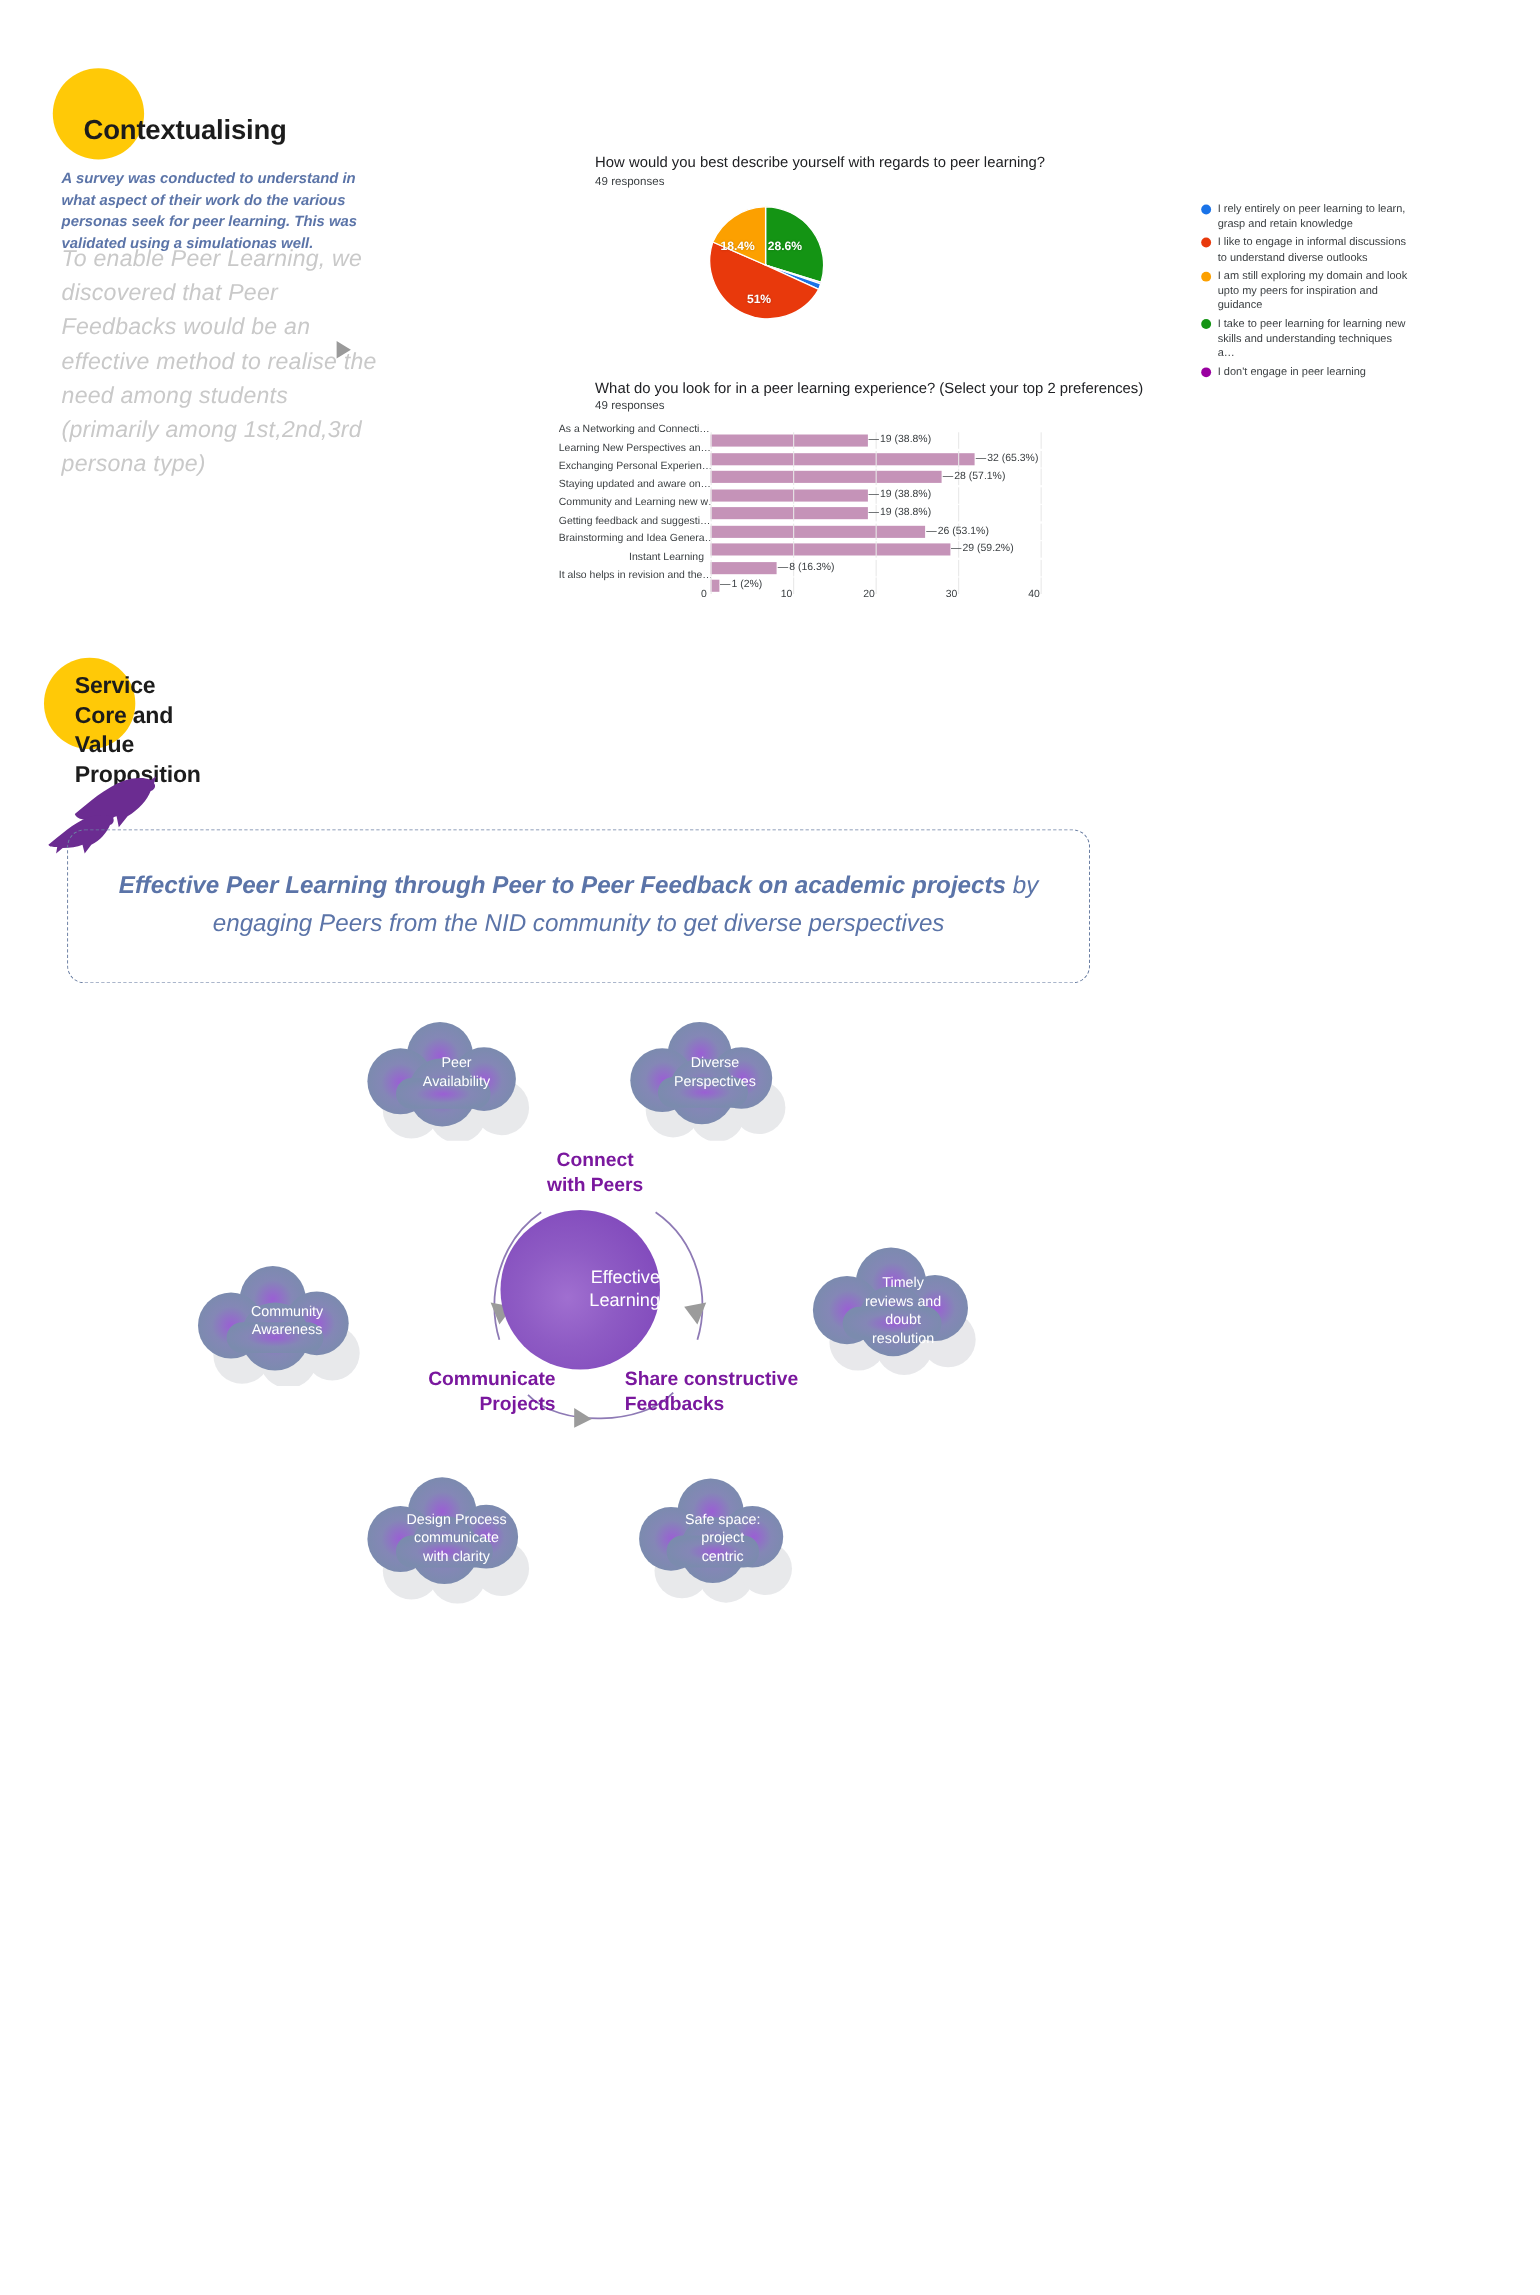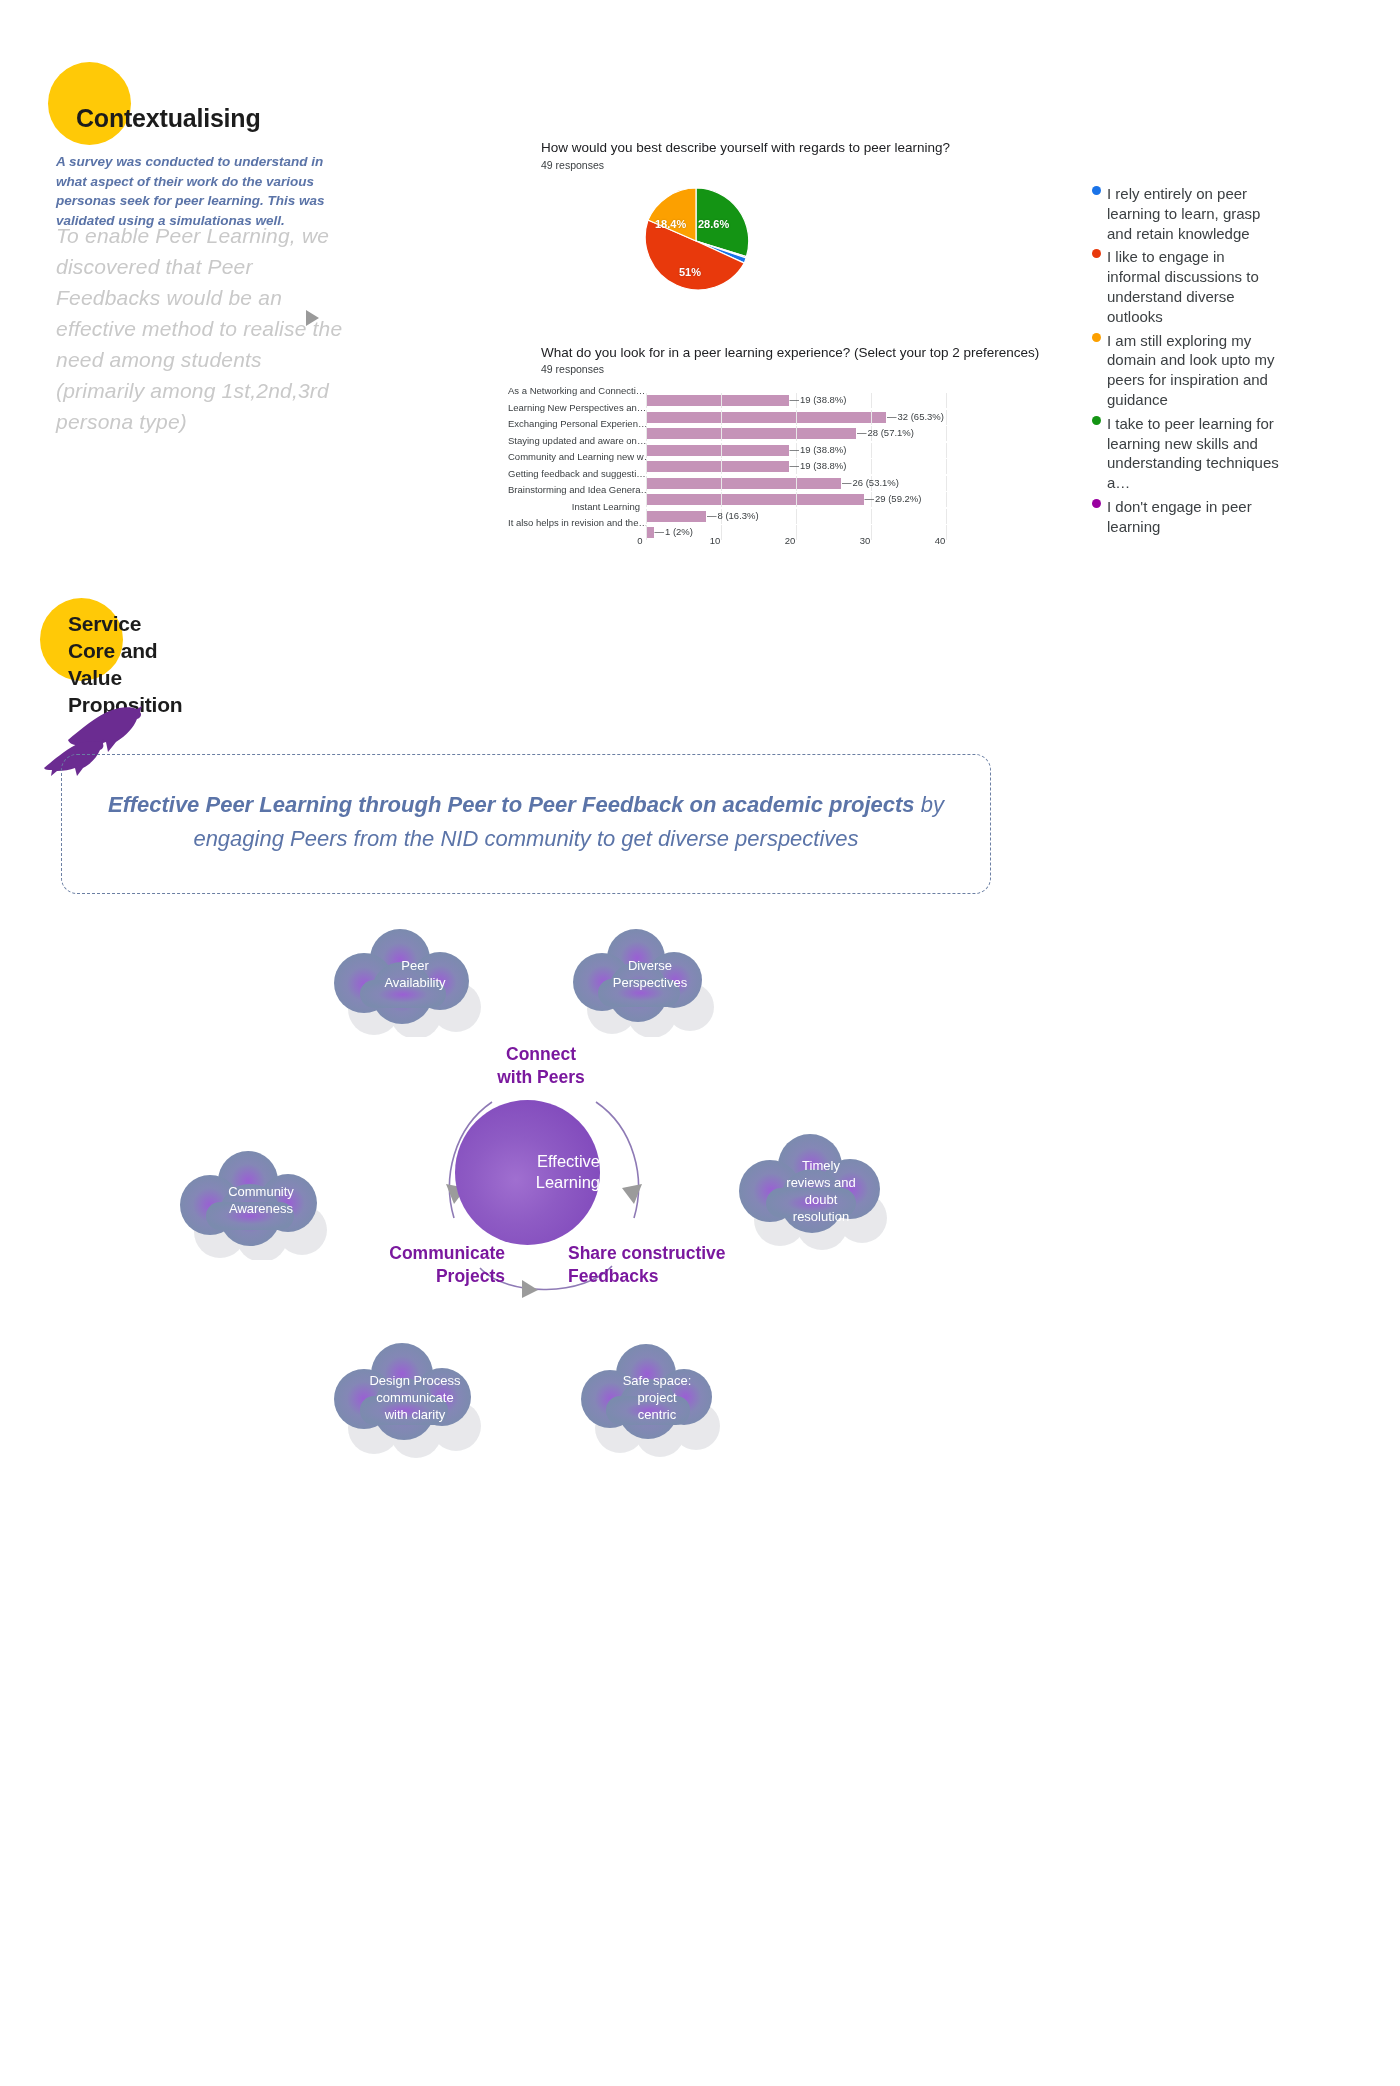--- a/index.html
+++ b/index.html
@@ -92,21 +92,21 @@
     margin-bottom: 4px;
   }
   .legend-swatch {
     width: 9px; height: 9px;
     border-radius: 50%;
     flex: 0 0 auto;
     margin-top: 2px;
     margin-right: 6px;
   }
   .legend-text {
-    font-size: 15px;
+    font-size: 10px;
     line-height: 1.32;
     color: #3c4043;
   }
 
   
   .barchart { position: absolute; }
   .bc-row {
     display: flex;
     align-items: center;
     height: 15px;

